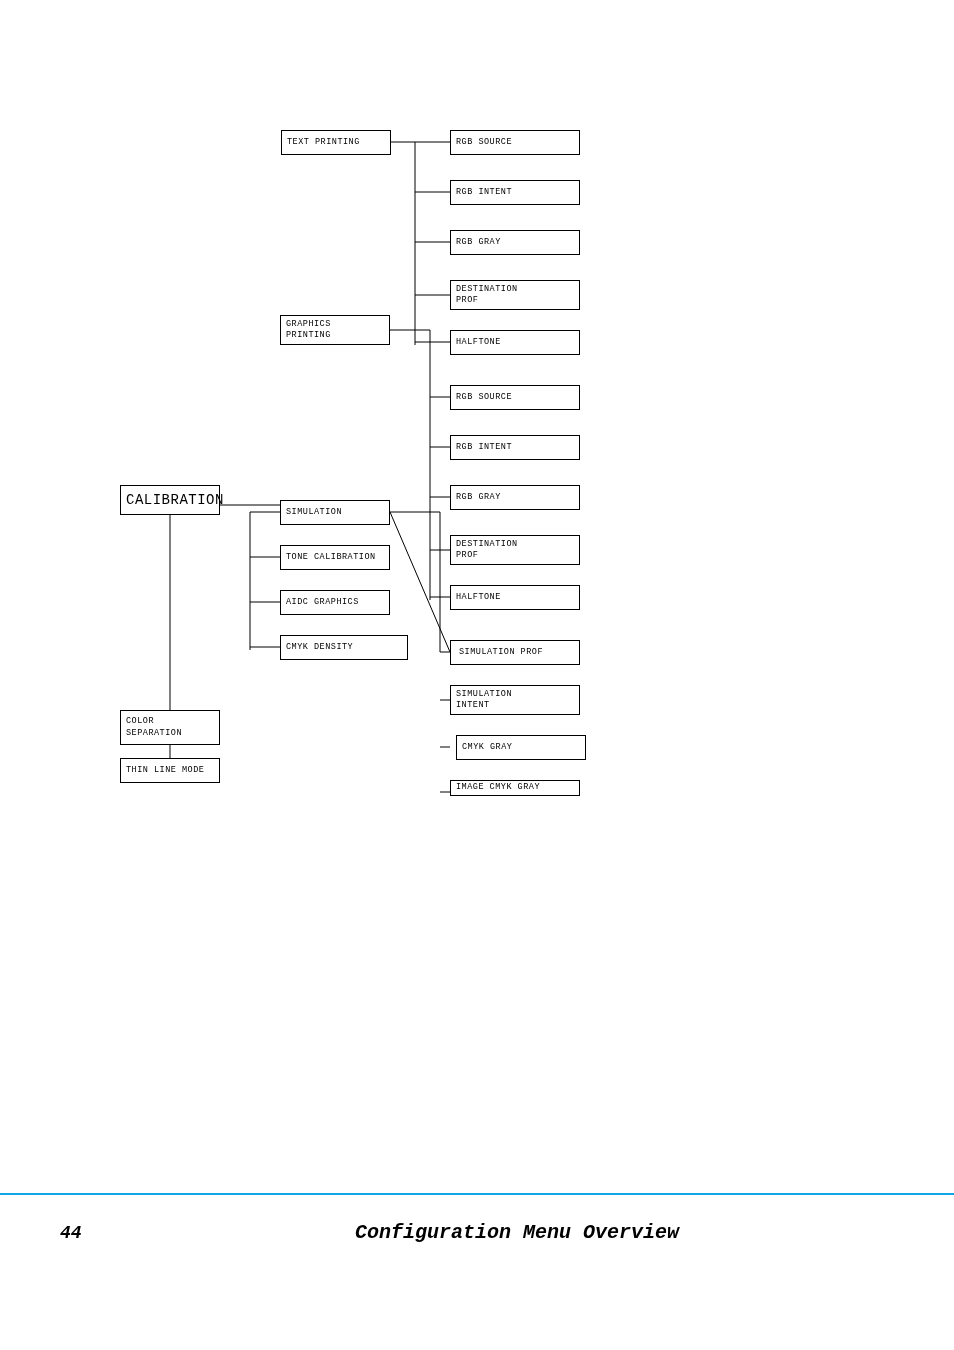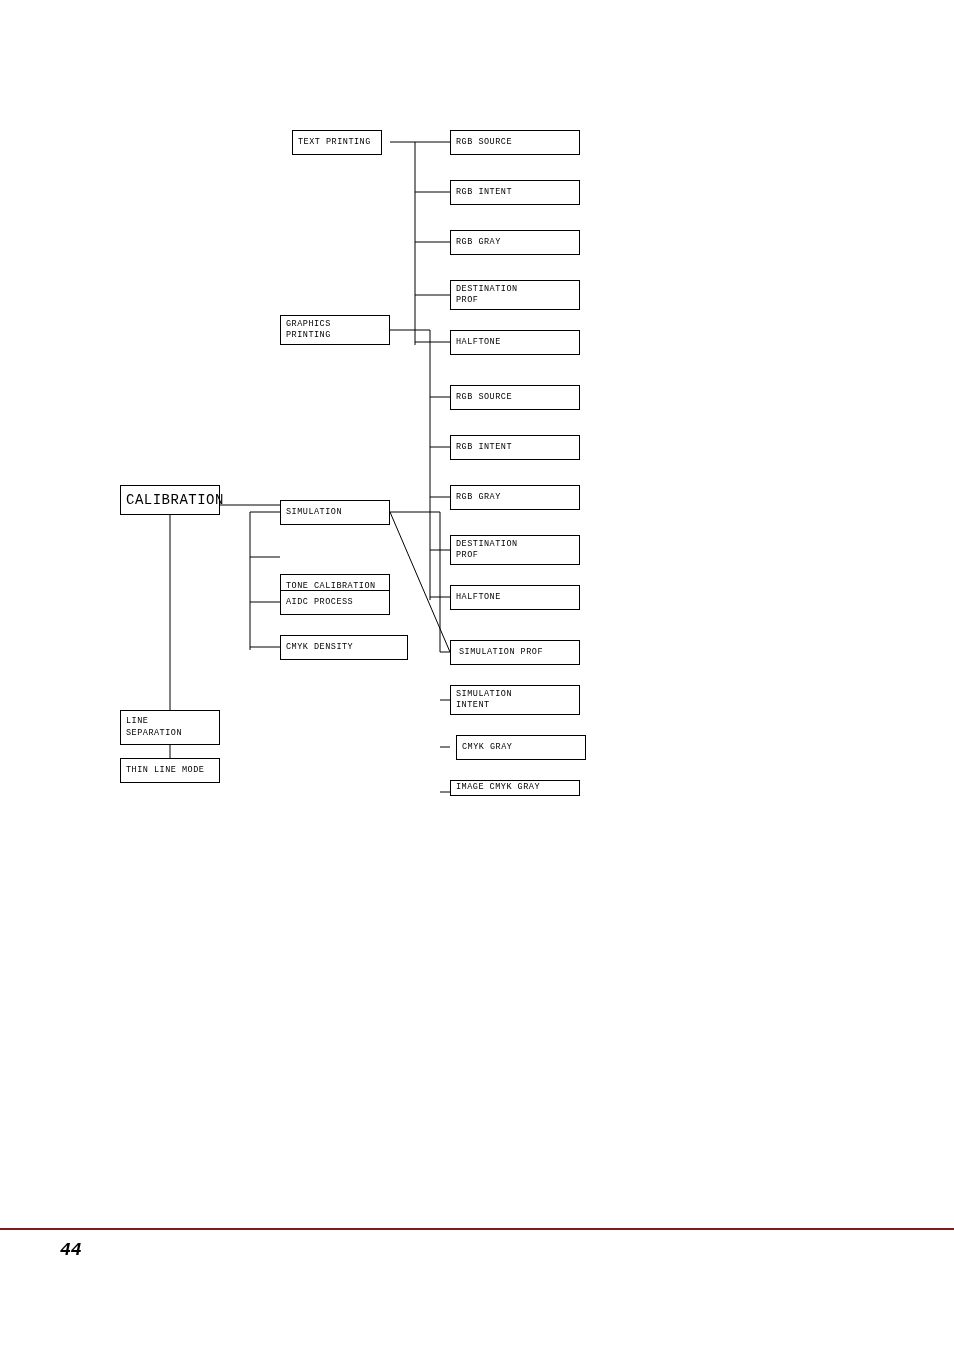--- a/index.html
+++ b/index.html
@@ -18,24 +18,24 @@
       width: 954px;
       height: 1350px;
     }
 
     
     .footer {
       position: absolute;
       bottom: 80px;
       left: 0;
       right: 0;
-      border-top: 2px solid #7f1d1d;
+      border-top: 2px solid #0ea5e9;
       display: flex;
       align-items: center;
-      padding: 10px 60px;
+      padding: 26px 60px;
       gap: 0;
     }
     .footer-page {
       font-size: 18px;
       font-style: italic;
       font-weight: bold;
       min-width: 80px;
     }
     .footer-title {
       font-size: 20px;
@@ -118,30 +118,30 @@
       <line x1="320" y1="570" x2="330" y2="570" stroke="#000" stroke-width="1"></line>
       <line x1="320" y1="617" x2="330" y2="617" stroke="#000" stroke-width="1"></line>
       <line x1="320" y1="662" x2="330" y2="662" stroke="#000" stroke-width="1"></line>
 
       <line x1="50" y1="375" x2="50" y2="642" stroke="#000" stroke-width="1"></line>
       <line x1="50" y1="597" x2="0" y2="597" stroke="#000" stroke-width="1"></line>
       <line x1="50" y1="642" x2="0" y2="642" stroke="#000" stroke-width="1"></line>
     </svg>
 
     <div class="box" style="left:0px; top:355px; width:100px; height:30px; white-space:pre-wrap; font-size:14px;">CALIBRATION</div>
-    <div class="box" style="left:0px; top:580px; width:100px; height:35px; white-space:pre-wrap; font-size:8.5px;">LINE
+    <div class="box" style="left:0px; top:580px; width:100px; height:35px; white-space:pre-wrap; font-size:8.5px;">COLOR
 SEPARATION</div>
     <div class="box" style="left:0px; top:628px; width:100px; height:25px; font-size:8.5px;">THIN LINE MODE</div>
 
-    <div class="box" style="left:172px; top:0px; width:90px; height:25px; font-size:8.5px;">TEXT PRINTING</div>
+    <div class="box" style="left:161px; top:0px; width:110px; height:25px; font-size:8.5px;">TEXT PRINTING</div>
     <div class="box" style="left:160px; top:185px; width:110px; height:30px; white-space:pre-wrap; font-size:8.5px;">GRAPHICS
 PRINTING</div>
     <div class="box" style="left:160px; top:370px; width:110px; height:25px; font-size:8.5px;">SIMULATION</div>
-    <div class="box" style="left:160px; top:415px; width:110px; height:25px; font-size:8.5px;margin-top:29px;">TONE CALIBRATION</div>
-    <div class="box" style="left:160px; top:460px; width:110px; height:25px; font-size:8.5px;">AIDC PROCESS</div>
+    <div class="box" style="left:160px; top:415px; width:110px; height:25px; font-size:8.5px;">TONE CALIBRATION</div>
+    <div class="box" style="left:160px; top:460px; width:110px; height:25px; font-size:8.5px;">AIDC GRAPHICS</div>
     <div class="box" style="left:160px; top:505px; width:128px; height:25px; font-size:8.5px;">CMYK DENSITY</div>
 
     <div class="box" style="left:330px; top:0px; width:130px; height:25px; font-size:8.5px;">RGB SOURCE</div>
     <div class="box" style="left:330px; top:50px; width:130px; height:25px; font-size:8.5px;">RGB INTENT</div>
     <div class="box" style="left:330px; top:100px; width:130px; height:25px; font-size:8.5px;">RGB GRAY</div>
     <div class="box" style="left:330px; top:150px; width:130px; height:30px; white-space:pre-wrap; font-size:8.5px;">DESTINATION
 PROF</div>
     <div class="box" style="left:330px; top:200px; width:130px; height:25px; font-size:8.5px;">HALFTONE</div>
 
     <div class="box" style="left:330px; top:255px; width:130px; height:25px; font-size:8.5px;">RGB SOURCE</div>
@@ -153,15 +153,16 @@
 
     <div class="box" style="left:330px; top:510px; width:130px; height:25px; font-size:8.5px;padding-left:8px;">SIMULATION PROF</div>
     <div class="box" style="left:330px; top:555px; width:130px; height:30px; white-space:pre-wrap; font-size:8.5px;">SIMULATION
 INTENT</div>
     <div class="box" style="left:336px; top:605px; width:130px; height:25px; font-size:8.5px;">CMYK GRAY</div>
     <div class="box" style="left:330px; top:650px; width:130px; height:16px; font-size:8.5px;">IMAGE CMYK GRAY</div>
   </div>
 
   <div class="footer">
     <span class="footer-page">44</span>
+    <span class="footer-title">Configuration Menu Overview</span>
   </div>
 
 </div>
 
 </body></html>

